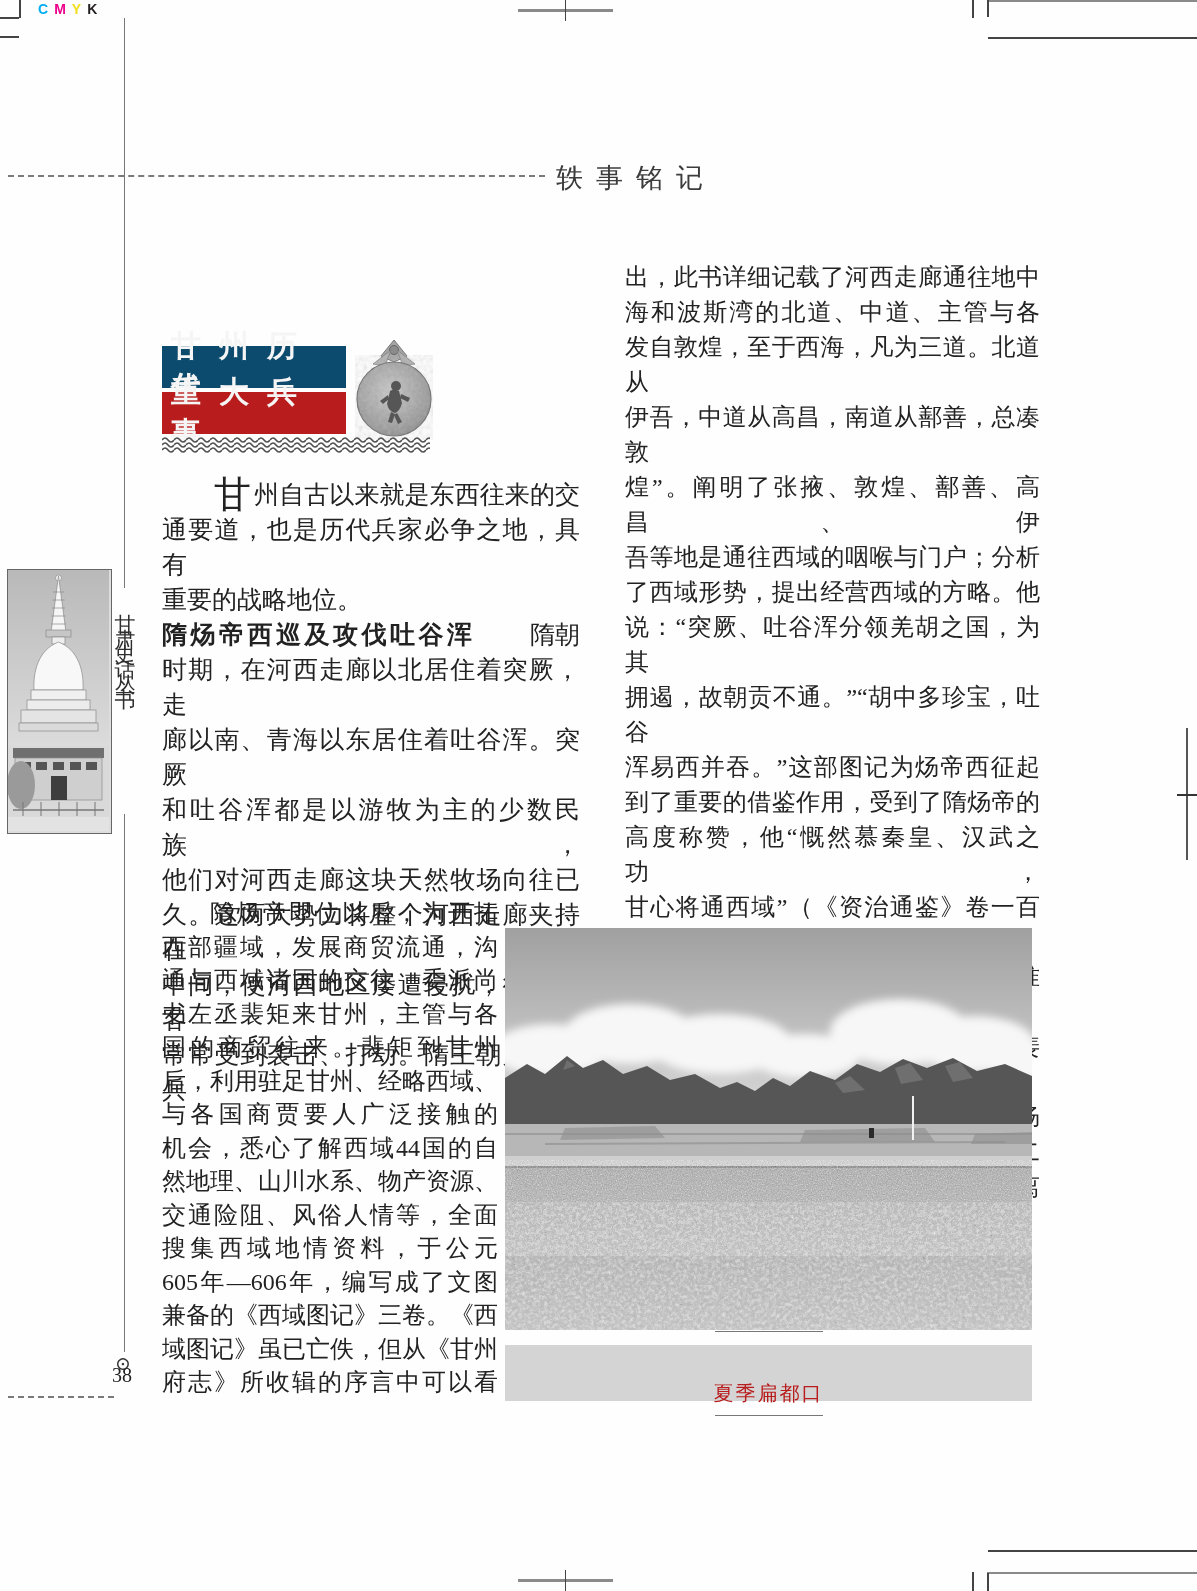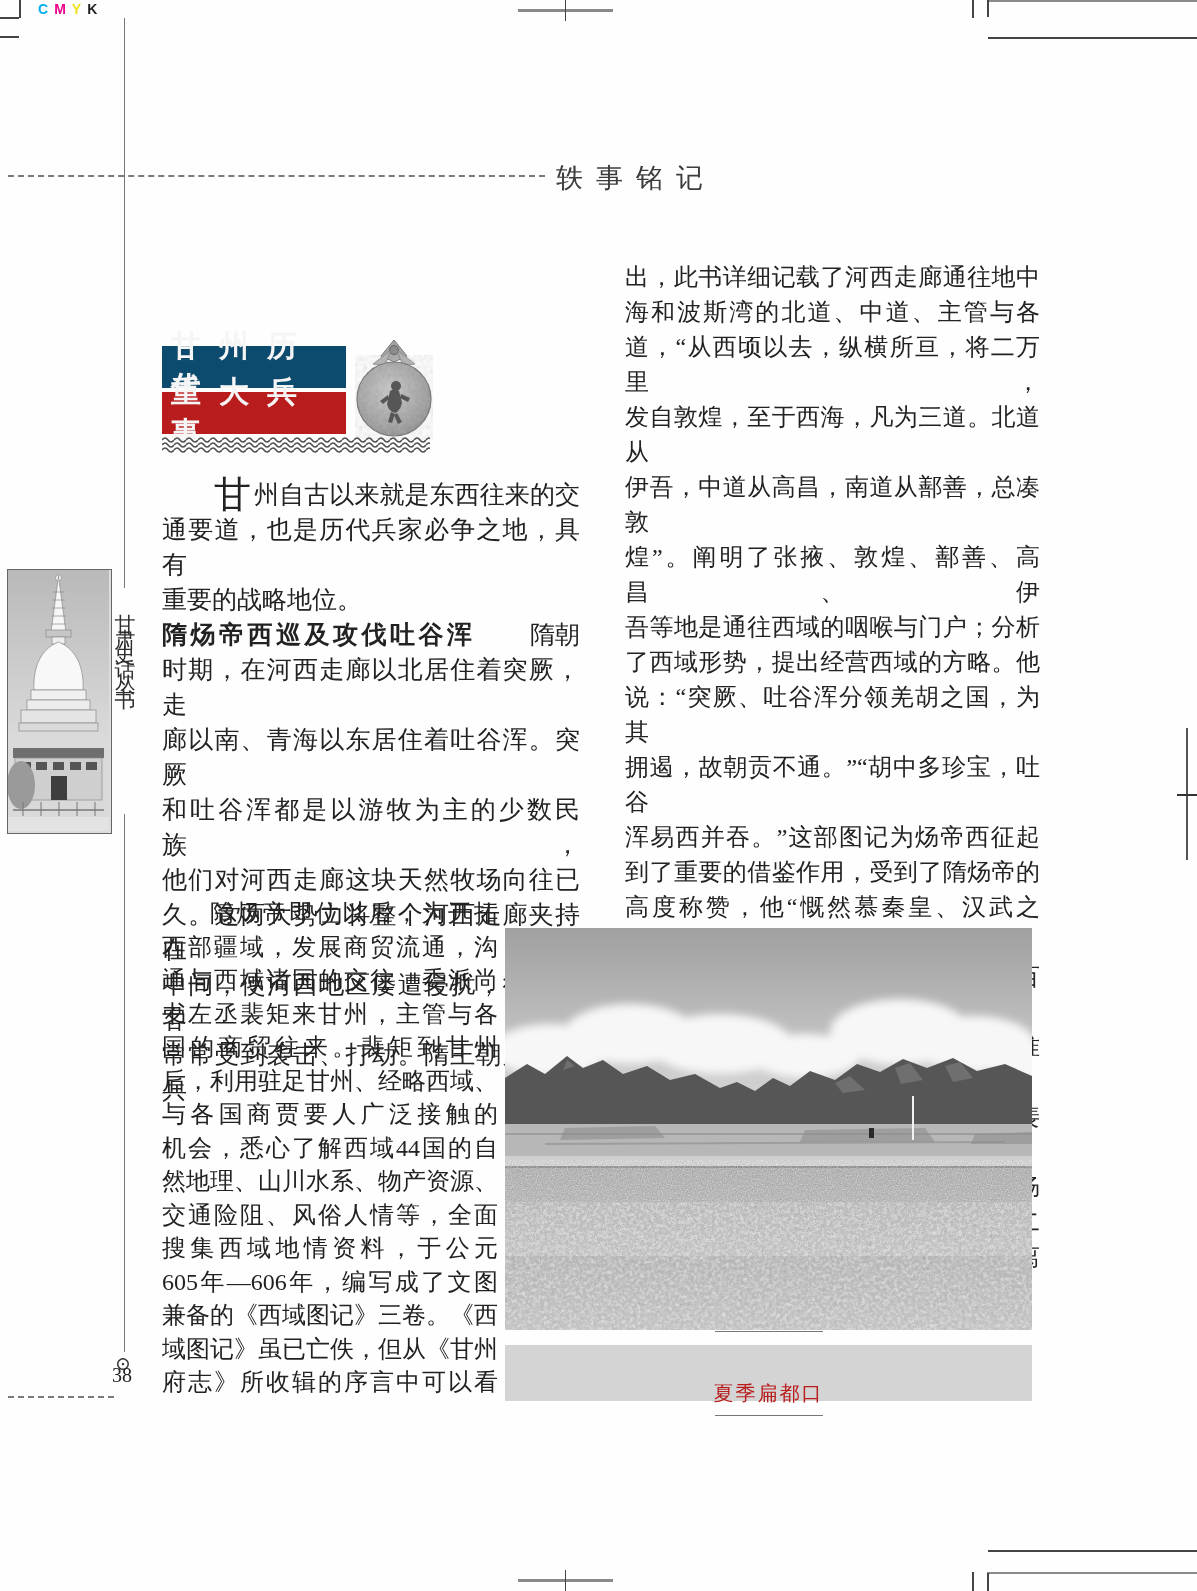--- a/index.html
+++ b/index.html
@@ -226,21 +226,20 @@
       <div class="tline just">搜集西域地情资料，于公元</div>
       <div class="tline just">605年—606年，编写成了文图</div>
       <div class="tline just">兼备的《西域图记》三卷。《西</div>
       <div class="tline just">域图记》虽已亡佚，但从《甘州</div>
       <div class="tline just">府志》所收辑的序言中可以看</div>
     </div>
 
   <div class="col right-col">
       <div class="tline just">出，此书详细记载了河西走廊通往地中</div>
       <div class="tline just">海和波斯湾的北道、中道、主管与各</div>
-      <div class="tline just">道，“从西顷以去，纵横所亘，将二万里，</div>
       <div class="tline just">发自敦煌，至于西海，凡为三道。北道从</div>
       <div class="tline just">伊吾，中道从高昌，南道从鄯善，总凑敦</div>
       <div class="tline just">煌”。阐明了张掖、敦煌、鄯善、高昌、伊</div>
       <div class="tline just">吾等地是通往西域的咽喉与门户；分析</div>
       <div class="tline just">了西域形势，提出经营西域的方略。他</div>
       <div class="tline just">说：“突厥、吐谷浑分领羌胡之国，为其</div>
       <div class="tline just">拥遏，故朝贡不通。”“胡中多珍宝，吐谷</div>
       <div class="tline just">浑易西并吞。”这部图记为炀帝西征起</div>
       <div class="tline just">到了重要的借鉴作用，受到了隋炀帝的</div>
       <div class="tline just">高度称赞，他“慨然慕秦皇、汉武之功，</div>

